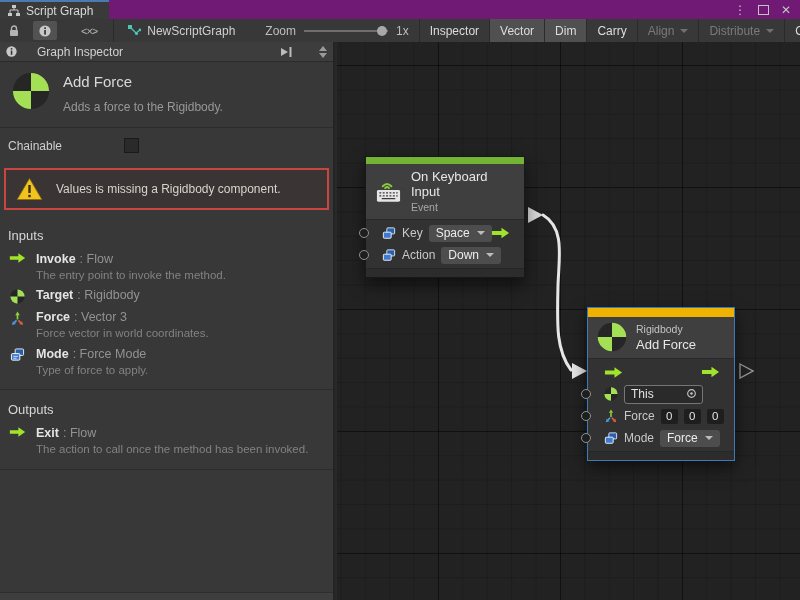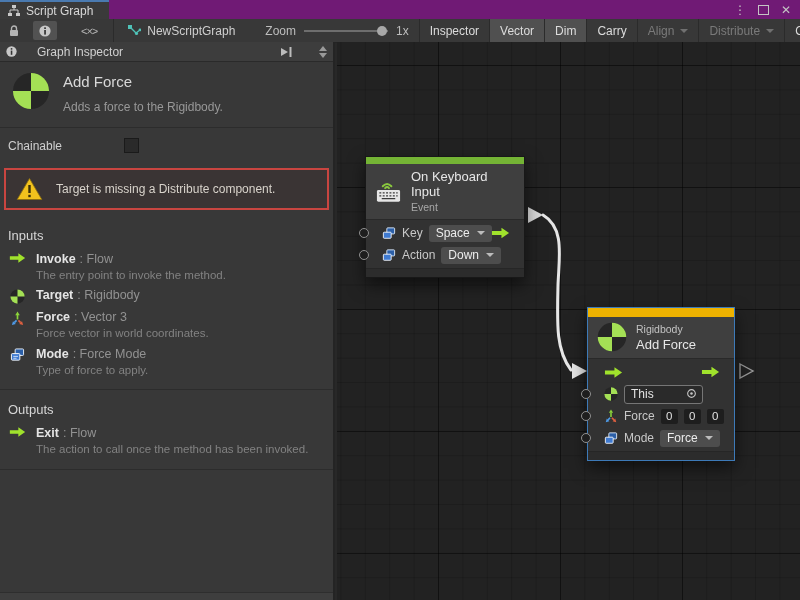--- a/index.html
+++ b/index.html
@@ -216,21 +216,21 @@
     </div>
 
     <div class="warning">
       <span>
         <svg width="27" height="24" viewBox="0 0 27 24">
           <path d="M13.5 1.5 L25.8 22.5 H1.2 Z" fill="#f2c21d" stroke="#8a6d10" stroke-width="0.8"></path>
           <rect x="12.3" y="8" width="2.4" height="8" fill="#3a3008"></rect>
           <rect x="12.3" y="17.8" width="2.4" height="2.4" fill="#3a3008"></rect>
         </svg>
       </span>
-      <span>Target is missing a Distribute component.</span>
+      <span>Values is missing a Rigidbody component.</span>
     </div>
 
     <div class="section-h">Inputs</div>
 
     <div class="io-item">
       <span class="io-icon">
         <svg width="17" height="10" viewBox="0 0 20 11">
             <path d="M1 3.5 H11 V0 L19 5.5 L11 11 V7.5 H1 Z" fill="#a0e22c"></path>
           </svg>
       </span>

